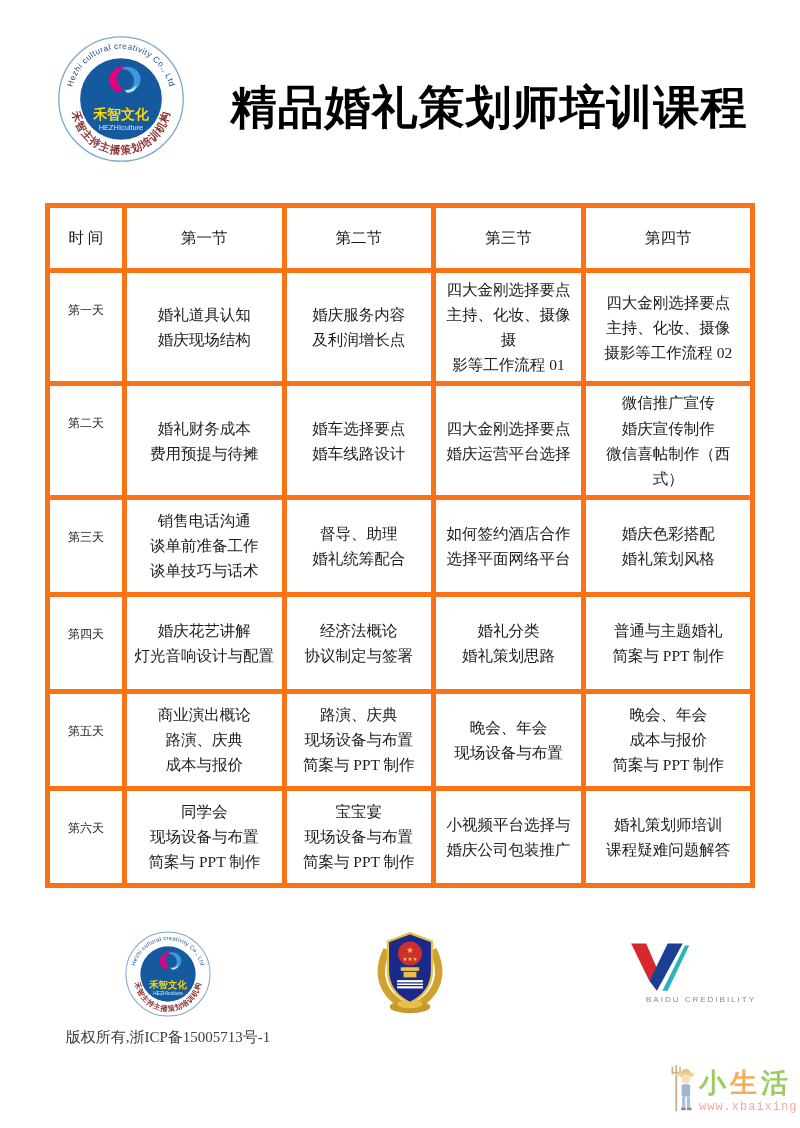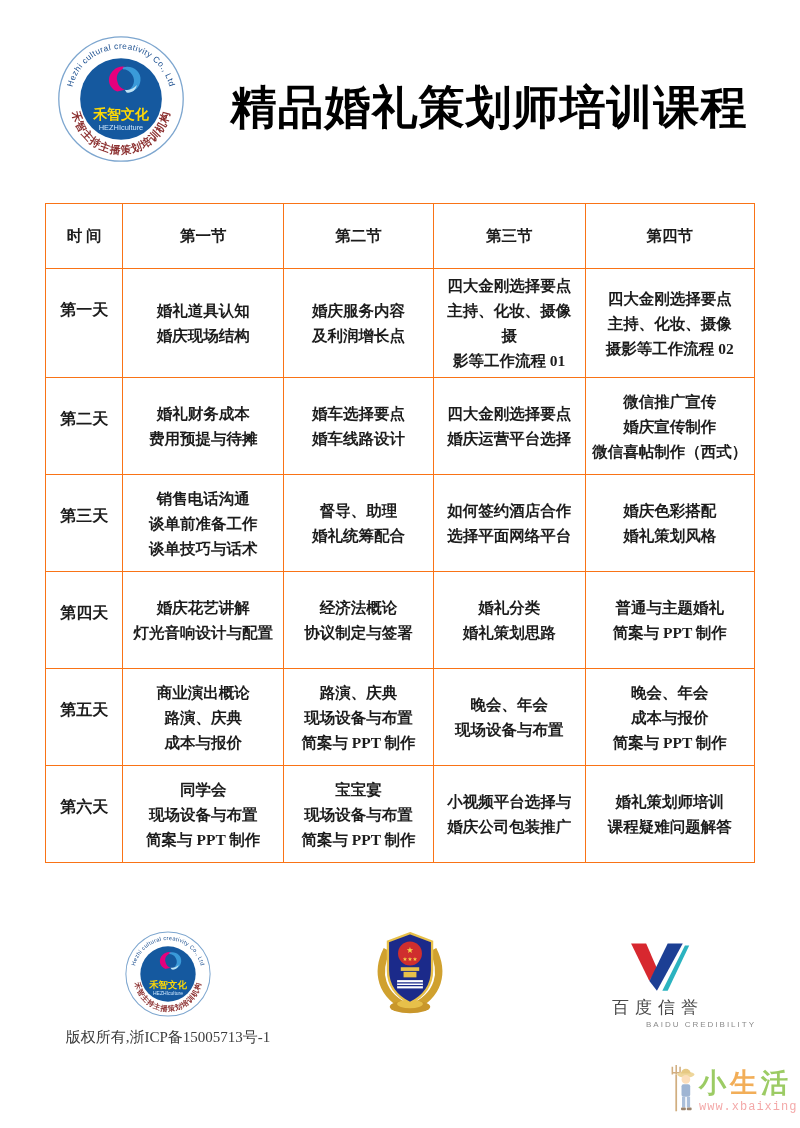--- a/index.html
+++ b/index.html
@@ -19,28 +19,28 @@
     line-height:64px; color:#000;
     font-family:"Liberation Serif","DejaVu Serif",serif;
   }
 
   
   .course-table {
     position:absolute; left:45px; top:203px; width:710px;
     border-collapse:collapse; table-layout:fixed;
   }
   .course-table td, .course-table th {
-    border:1px solid #f97316; background:#fff;
+    border:5px solid #f97316; background:#fff;
     text-align:center; vertical-align:middle;
-    font-size:15.5px; font-weight:bold; line-height:1.62;
+    font-size:15.5px; font-weight:normal; line-height:1.62;
     white-space:pre-line; padding:4px 6px; color:#1c1c1c;
   }
   .course-table thead tr { height:65px; }
   .course-table tbody tr { height:97px; }
-  .course-table td.day-cell { vertical-align:top; padding-top:28px; font-size:16px; }
+  .course-table td.day-cell { vertical-align:top; padding-top:28px; font-size:12px; }
 
   
   .footer-group { position:absolute; text-align:center; }
   .footer-left   { left:58px;  top:930px; width:220px; }
   .footer-mid    { left:298px; top:924px; width:224px; }
   .footer-right  { left:560px; top:938px; width:196px; }
   .footer-left .logo-small { width:88px; height:88px; margin:0 auto; }
   .footer-left .logo-small svg { width:100%; height:100%; }
   .copyright-line { margin-top:10px; font-size:15px; color:#3c3c3c; font-family:Liberation Serif, serif; }
   .police-badge { width:86px; height:92px; margin:0 auto; }
@@ -243,21 +243,20 @@
   </div>
 
   <div class="footer-group footer-right">
     <div class="baidu-logo">
       <svg viewBox="0 0 64 52">
         <polygon points="7,5 21,5 31,28 24,40" fill="#d7282f"></polygon>
         <polygon points="24,40 41,5 55,5 31,49" fill="#1c3f94"></polygon>
         <polygon points="57,7 61,7 41,49 36,49" fill="#2bb3c0"></polygon>
       </svg>
     </div>
-    <div class="baidu-cn">百度信誉</div>
     <div class="baidu-en">BAIDU CREDIBILITY</div>
   </div>
 
   <div class="watermark">
     <div class="farmer">
       <svg viewBox="0 0 30 58">
         <path d="M5,4 v8 M9,2 v10 M13,4 v8 M5,10 h8" stroke="#c9a06a" stroke-width="1.6" fill="none"></path>
         <line x1="9" y1="12" x2="9" y2="50" stroke="#c9a06a" stroke-width="1.8"></line>
         <ellipse cx="19" cy="12" rx="9" ry="3" fill="#ecd08a"></ellipse>
         <path d="M14,11 a5,5 0 0 1 10,0 z" fill="#e2bf6e"></path>

